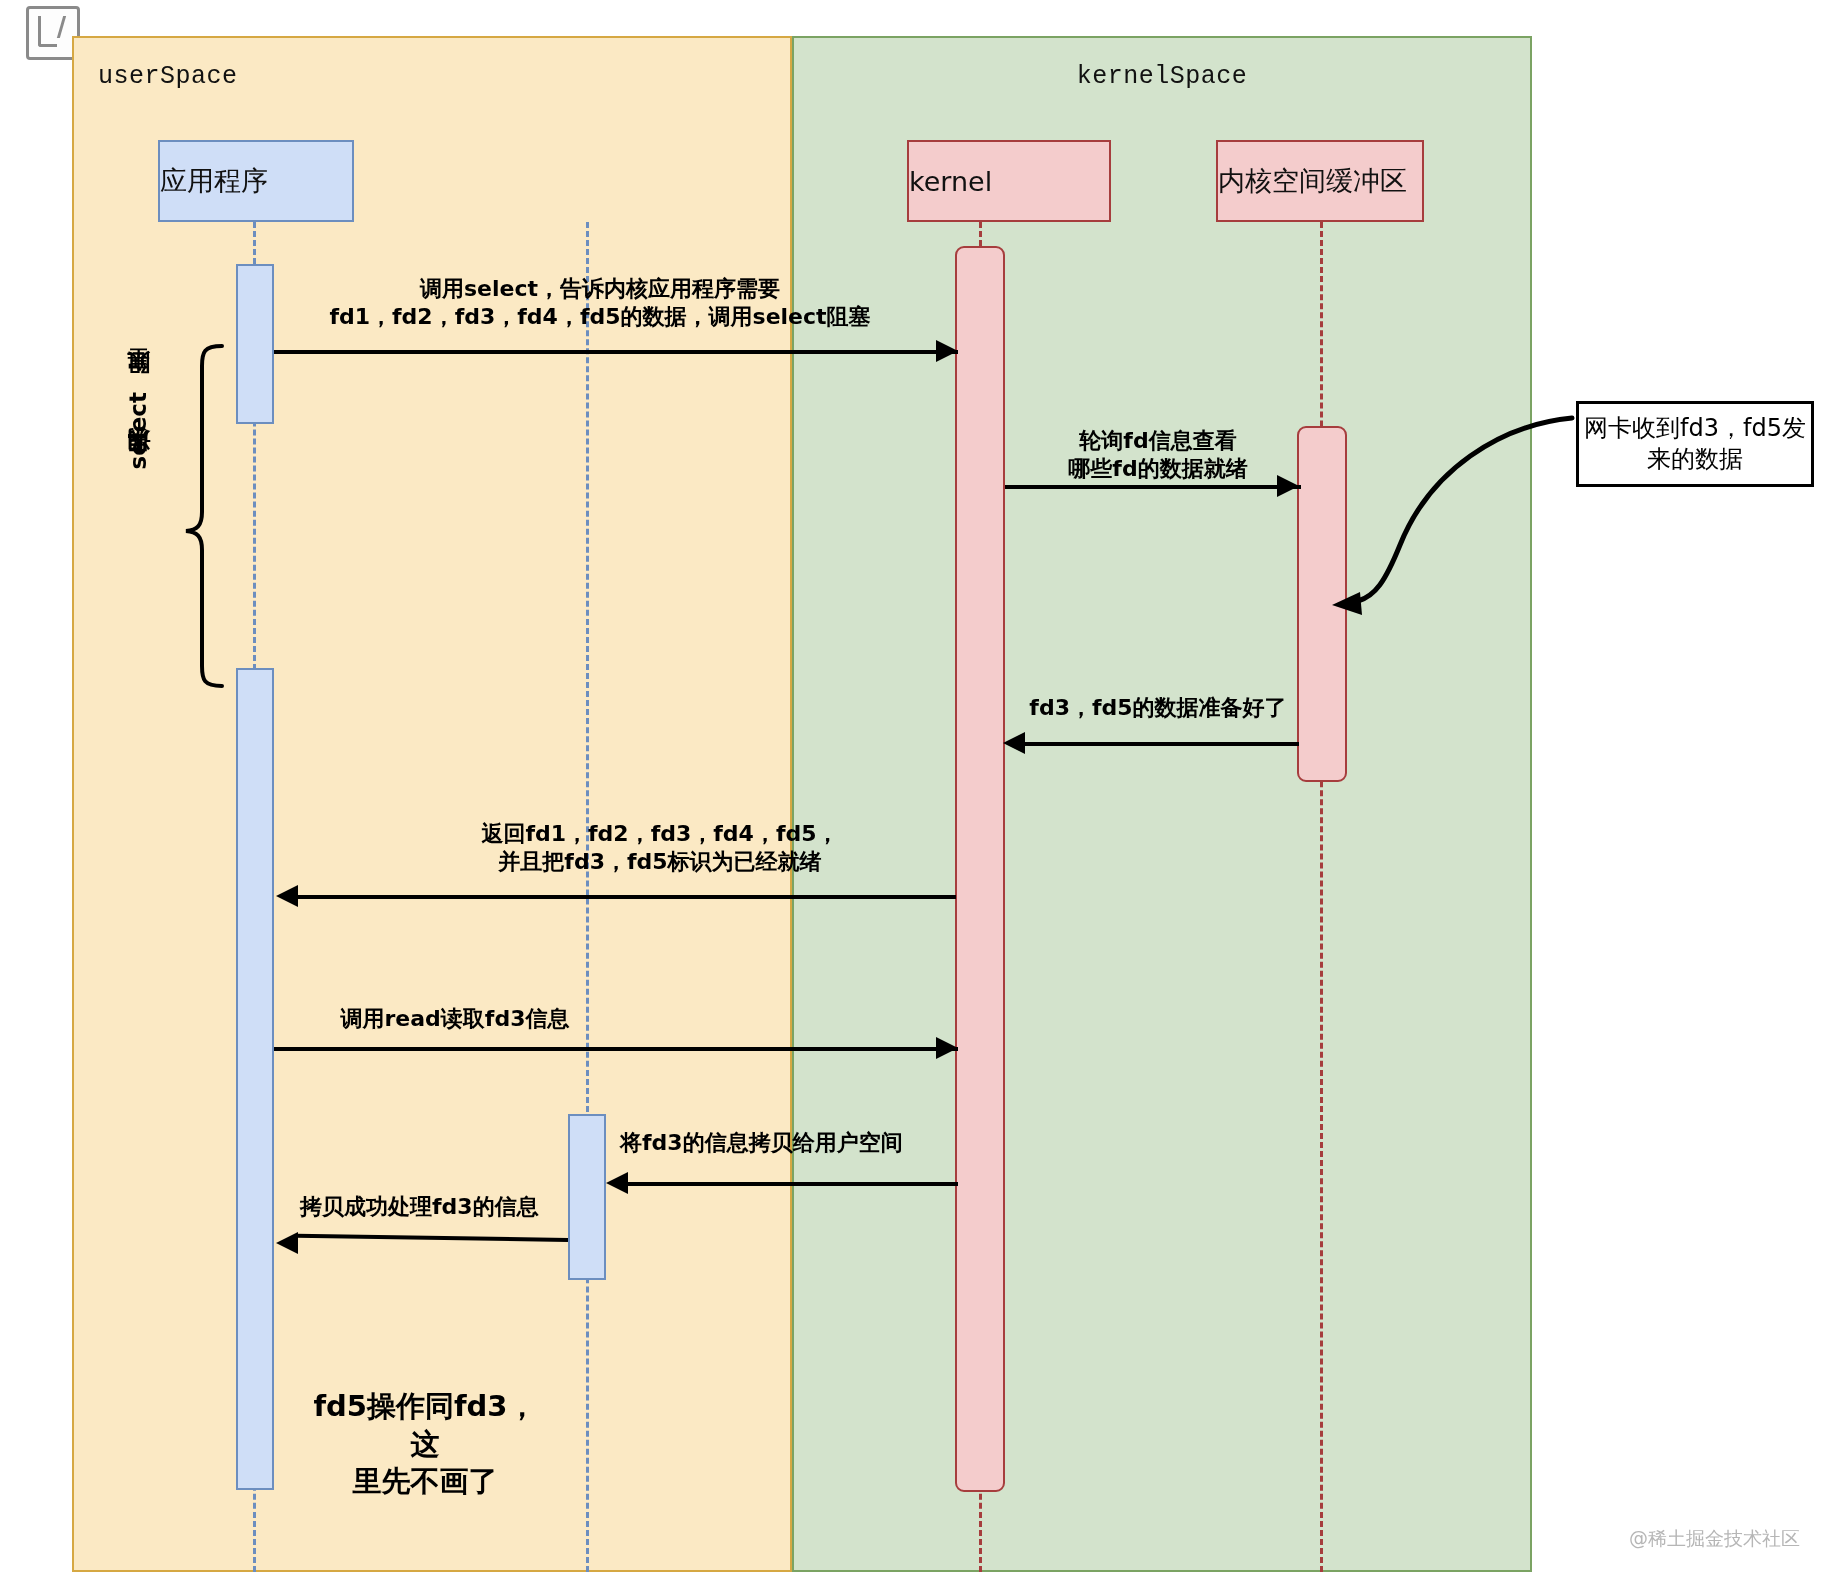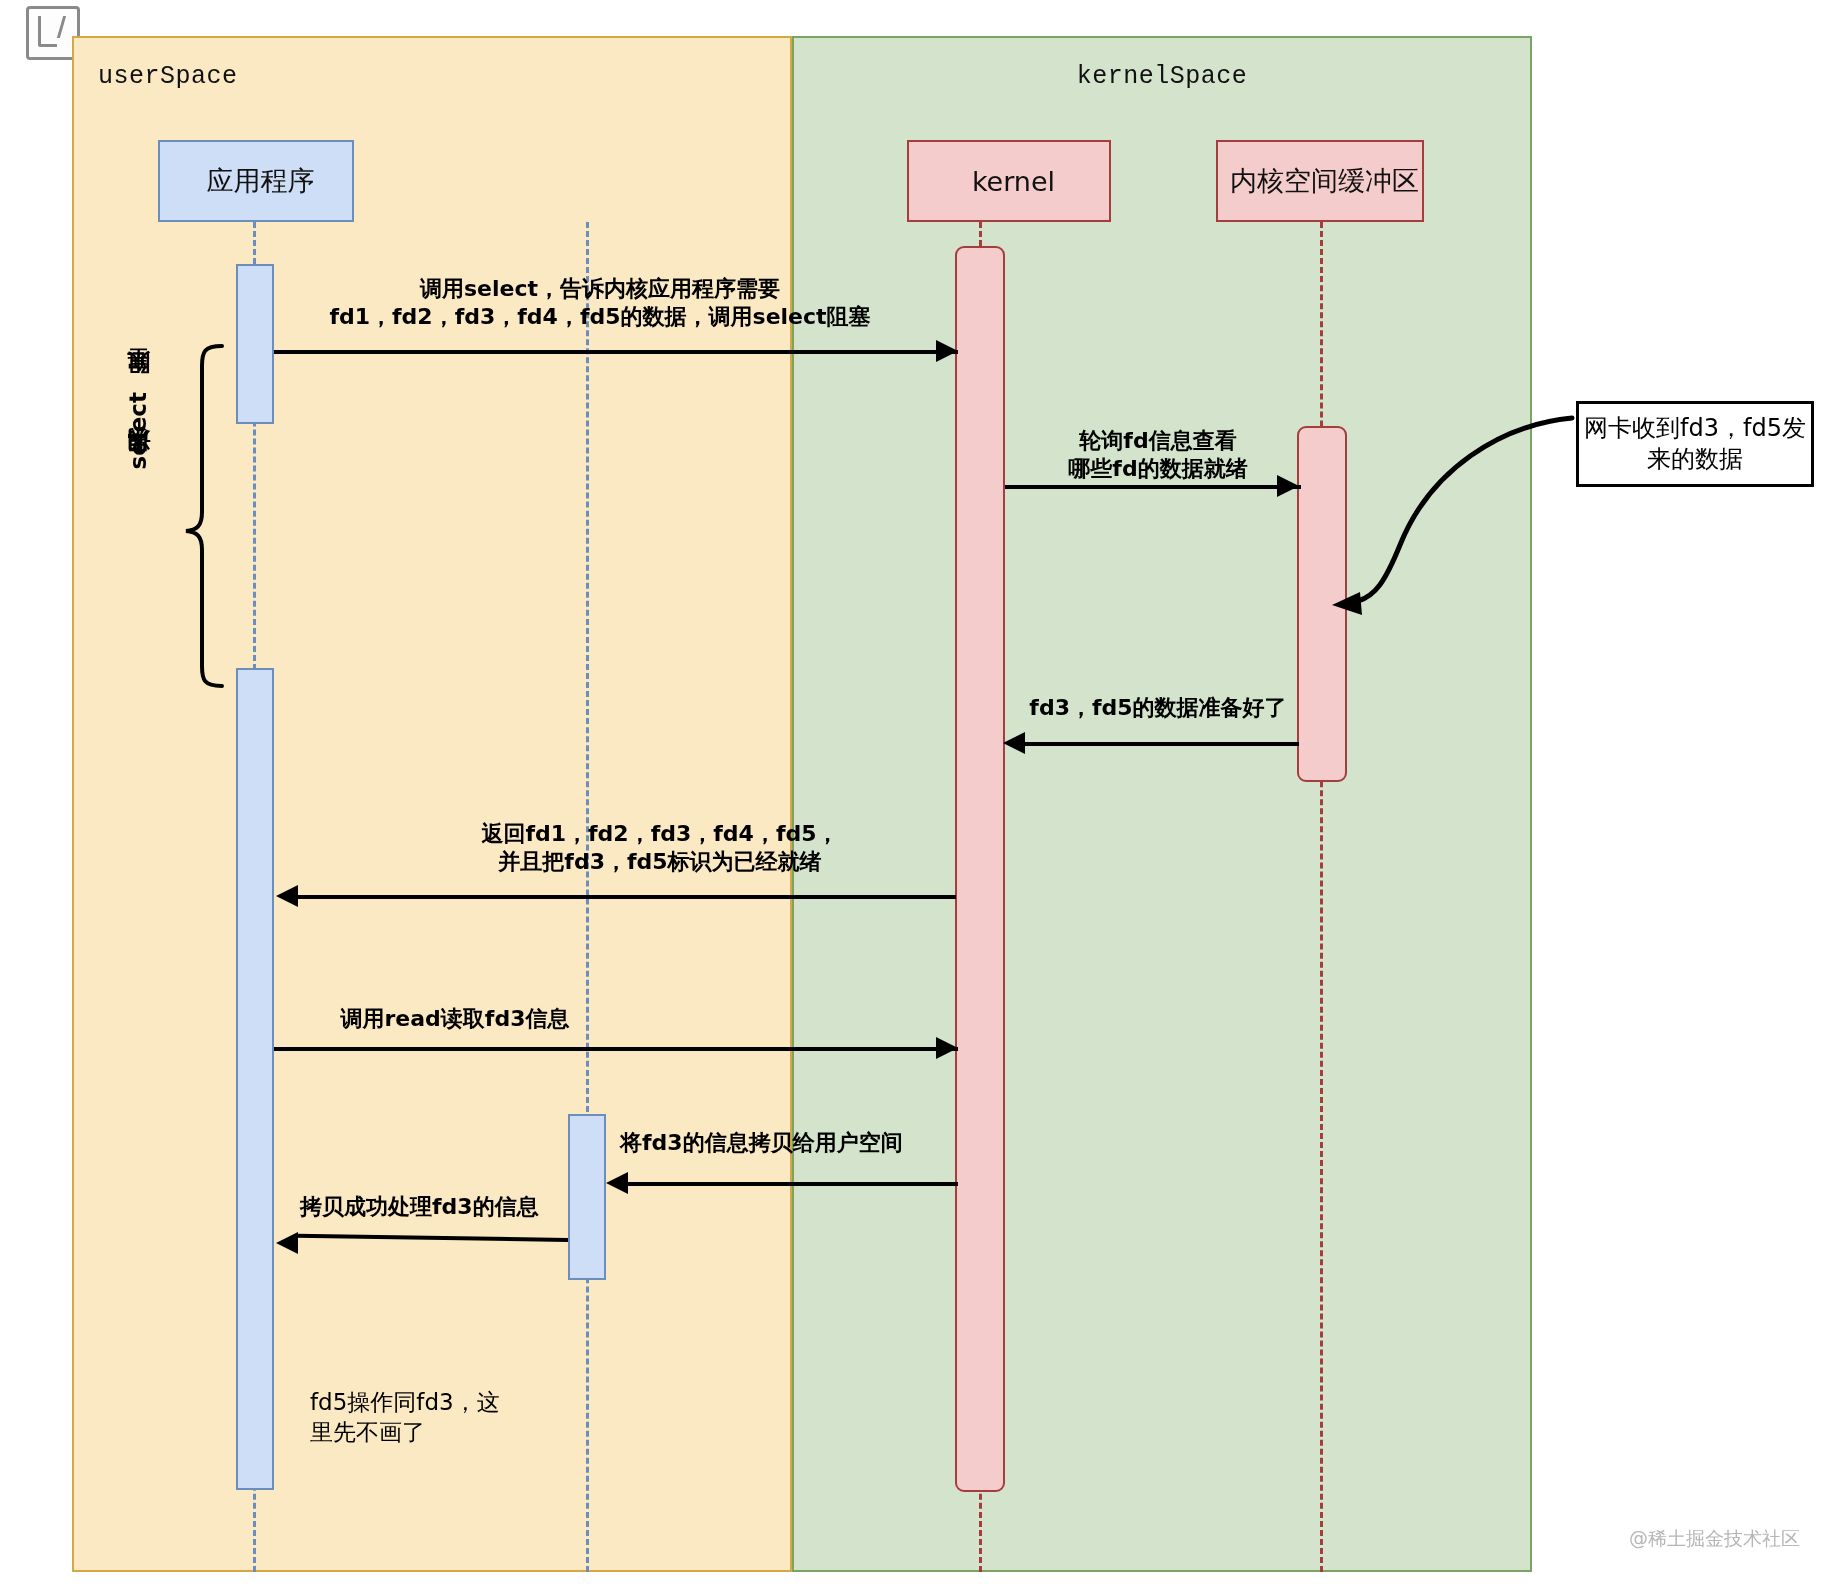--- a/index.html
+++ b/index.html
@@ -84,26 +84,24 @@
   }
   .lane-user .lane-title { left: 24px; }
   .lane-kernel .lane-title { left: 50%; transform: translateX(-50%); }
 
   
   .actor {
     position: absolute;
     box-sizing: border-box;
     display: flex;
     align-items: center;
-    justify-content: center;
     font-size: 27px;
     color: #111;
     white-space: nowrap;
     font-family: "DejaVu Sans", "Liberation Sans", sans-serif;
-    padding-left: 9px;
   }
   .actor-blue {
     background: #cfdef7;
     border: 2px solid #6c8ebf;
   }
   .actor-blue.rounded { border-radius: 14px; }
   .actor-red {
     background: #f4cccc;
     border: 2px solid #a63d3d;
   }
@@ -186,24 +184,24 @@
     color: #000;
     writing-mode: vertical-rl;
     transform: rotate(180deg);
     white-space: nowrap;
     font-family: "DejaVu Sans", "Liberation Sans", sans-serif;
   }
 
   
   .free-text {
     position: absolute;
-    font-size: 23px;
-    font-weight: normal;
+    font-size: 29px;
+    font-weight: bold;
     color: #000;
-    text-align: left;
+    text-align: center;
     line-height: 1.3;
     white-space: pre-line;
     font-family: "DejaVu Sans", "Liberation Sans", sans-serif;
   }
 
   
   .watermark {
     position: absolute;
     right: 40px;
     bottom: 32px;

